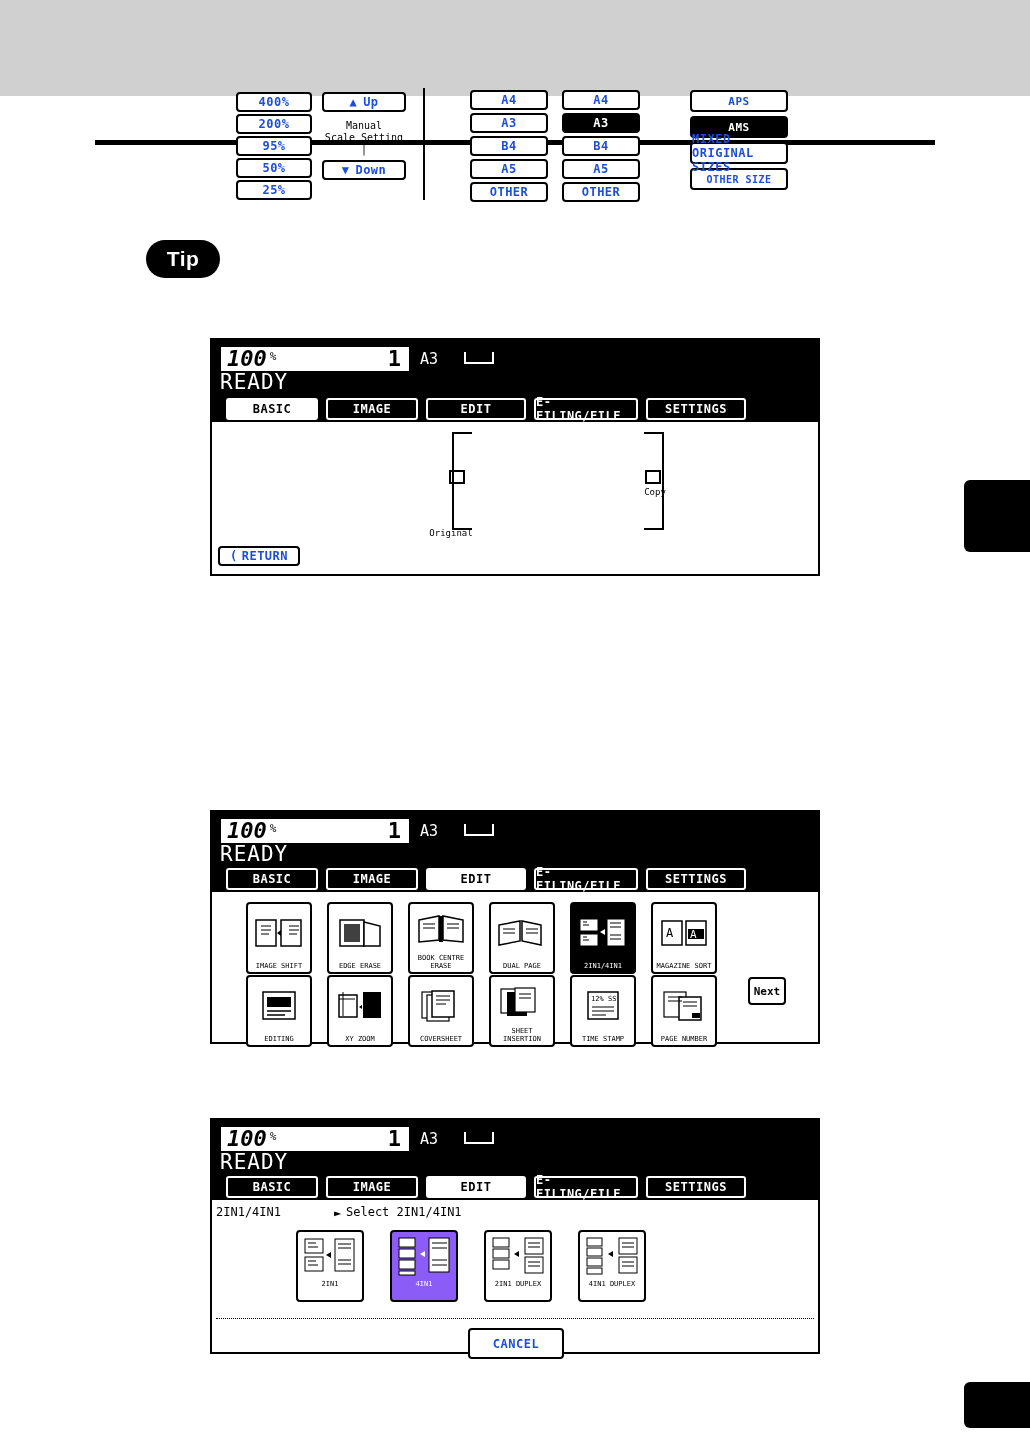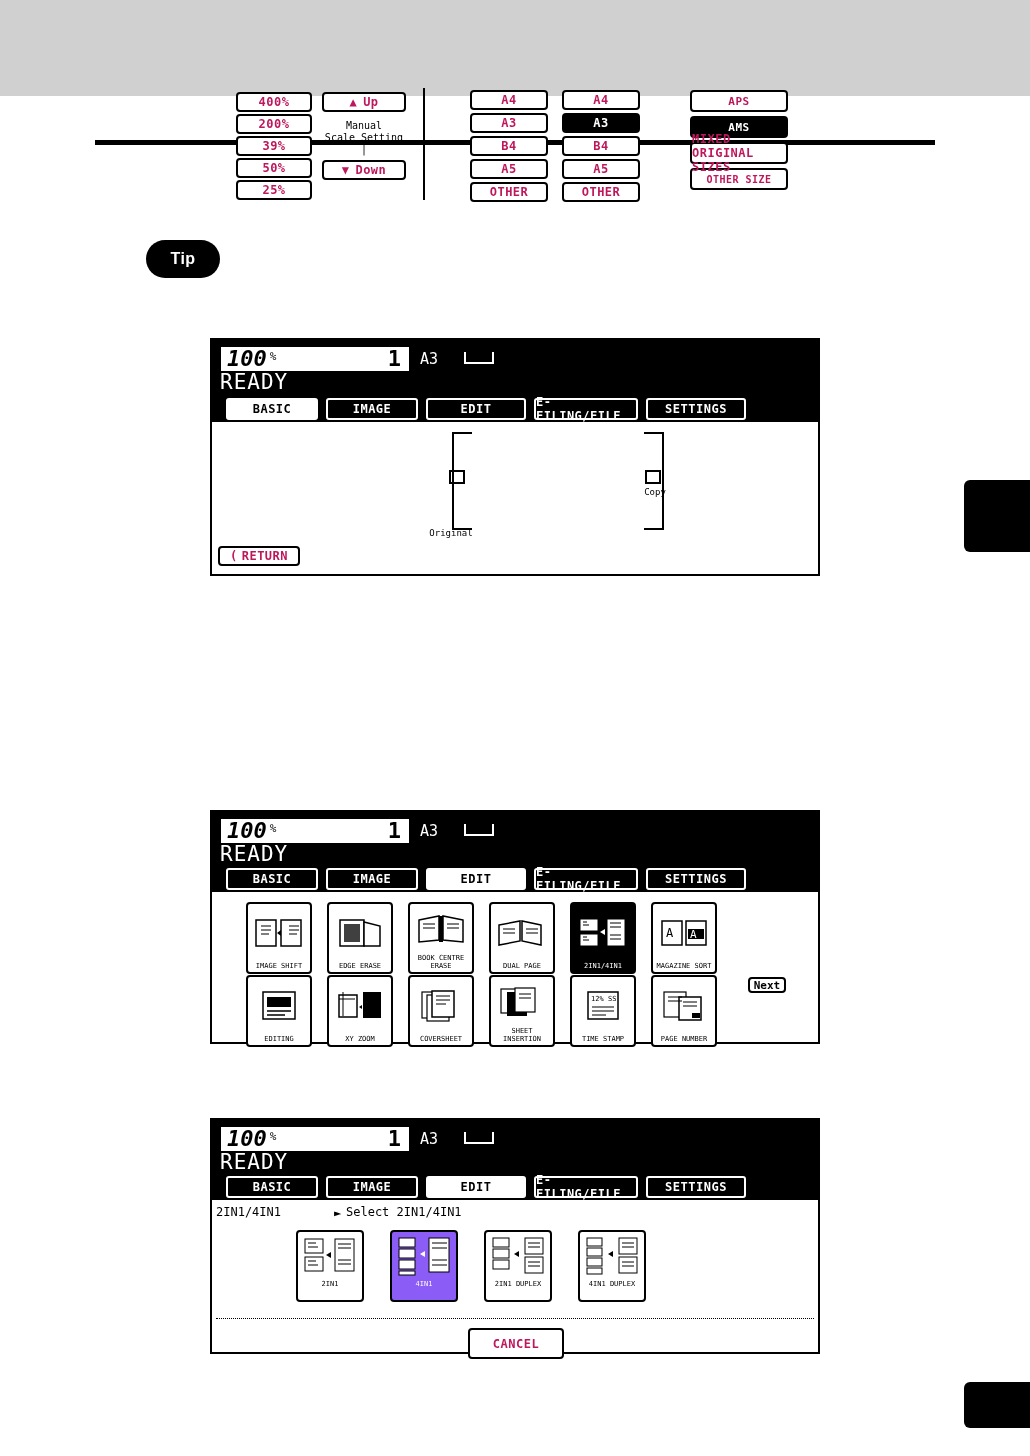--- a/index.html
+++ b/index.html
@@ -43,21 +43,21 @@
     border-radius: 6px 0 0 6px;
   }
 
   .tip-pill {
     position: absolute;
     left: 146px; top: 240px;
     width: 74px; height: 38px;
     background: #000000;
     border-radius: 19px;
     color: #ffffff;
-    font-size: 16px;
+    font-size: 21px;
     font-weight: bold;
     display: flex;
     align-items: center;
     justify-content: center;
     letter-spacing: .5px;
   }
 
   
   .lcd {
     position: absolute;
@@ -150,21 +150,21 @@
   .tab.sel {
     background: #ffffff;
     color: #000000;
   }
 
   
   .btn {
     border: 2px solid #000000;
     border-radius: 4px;
     background: #ffffff;
-    color: #be185d;
+    color: #1d4ed8;
     font-family: "DejaVu Sans Mono", monospace;
     font-size: 12px;
     font-weight: bold;
     display: flex;
     align-items: center;
     justify-content: center;
     box-sizing: border-box;
     letter-spacing: .5px;
   }
   .btn.inv {
@@ -254,21 +254,21 @@
     font-size: 7px;
     line-height: 8px;
     text-align: center;
     color: #000000;
     width: 100%;
   }
   .fn-cell.inv .lbl { color: #ffffff; }
   .next-btn {
     position: absolute;
     left: 748px; top: 977px;
-    width: 38px; height: 16px;
+    width: 38px; height: 28px;
     border: 2px solid #000000;
     border-radius: 4px;
     background: #ffffff;
     font-family: "DejaVu Sans Mono", monospace;
     font-size: 11px;
     font-weight: bold;
     display: flex;
     align-items: center;
     justify-content: center;
     box-sizing: border-box;
@@ -356,21 +356,21 @@
       <div class="tab" style="width:100px;">EDIT</div>
       <div class="tab" style="width:104px;">E-FILING/FILE</div>
       <div class="tab" style="width:100px;">SETTINGS</div>
     </div>
   </div>
 </div>
 
 <div class="zoom-col">
   <div class="btn">400%</div>
   <div class="btn">200%</div>
-  <div class="btn">39%</div>
+  <div class="btn">95%</div>
   <div class="btn">50%</div>
   <div class="btn">25%</div>
 </div>
 
 <div class="updown">
   <div class="btn">
     <span style="margin-right:6px;">▲</span>
     <span>Up</span>
   </div>
   <div class="caption">

